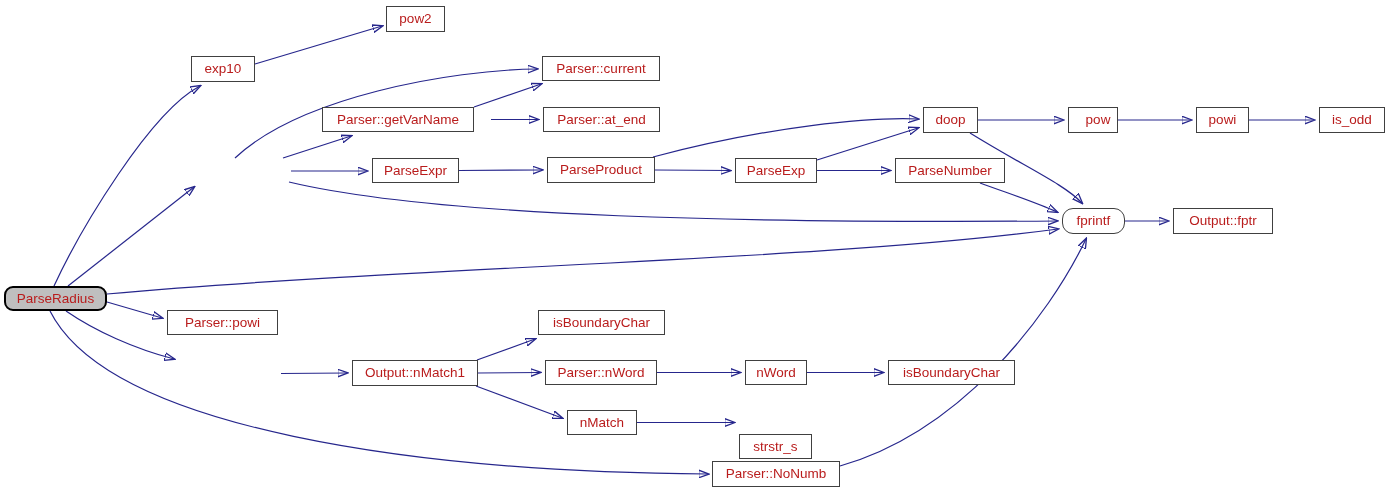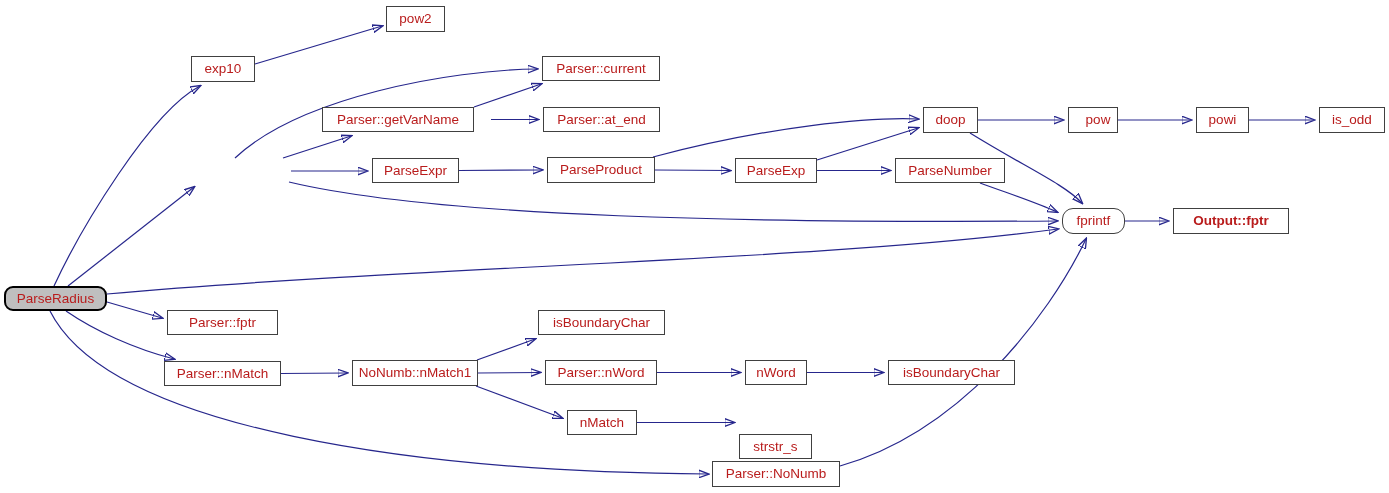--- a/index.html
+++ b/index.html
@@ -74,24 +74,23 @@
   <div class="node" style="left:543px; top:107px; width:117px; height:25px;">Parser::at_end</div>
   <div class="node" style="left:372px; top:158px; width:87px;  height:25px;">ParseExpr</div>
   <div class="node" style="left:547px; top:157px; width:108px; height:26px;">ParseProduct</div>
   <div class="node" style="left:735px; top:158px; width:82px;  height:25px;">ParseExp</div>
   <div class="node" style="left:923px; top:107px; width:55px;  height:26px;">doop</div>
   <div class="node" style="left:895px; top:158px; width:110px; height:25px;">ParseNumber</div>
   <div class="node" style="left:1068px;top:107px; width:50px;  height:26px;padding-left:10px;">pow</div>
   <div class="node" style="left:1196px;top:107px; width:53px;  height:26px;">powi</div>
   <div class="node" style="left:1319px;top:107px; width:66px;  height:26px;">is_odd</div>
   <div class="node" style="left:1062px;top:208px; width:63px;  height:26px;border-radius:11px;">fprintf</div>
-  <div class="node" style="left:1173px;top:208px; width:116px;  height:26px;font-weight:bold;">Output::fptr</div>
-  <div class="node" style="left:167px; top:310px; width:111px; height:25px;">Parser::fptr</div>
-  <div class="node" style="left:164px; top:361px; width:117px; height:25px;">Parser::nMatch</div>
-  <div class="node" style="left:352px; top:360px; width:126px; height:26px;">NoNumb::nMatch1</div>
+  <div class="node" style="left:1173px;top:208px; width:100px;  height:26px;">Output::fptr</div>
+  <div class="node" style="left:167px; top:310px; width:111px; height:25px;">Parser::powi</div>
+  <div class="node" style="left:352px; top:360px; width:126px; height:26px;">Output::nMatch1</div>
   <div class="node" style="left:538px; top:310px; width:127px; height:25px;">isBoundaryChar</div>
   <div class="node" style="left:545px; top:360px; width:112px; height:25px;">Parser::nWord</div>
   <div class="node" style="left:745px; top:360px; width:62px;  height:25px;">nWord</div>
   <div class="node" style="left:888px; top:360px; width:127px; height:25px;">isBoundaryChar</div>
   <div class="node" style="left:567px; top:410px; width:70px;  height:25px;">nMatch</div>
   <div class="node" style="left:739px; top:410px; width:73px;  height:25px;margin-top:24px;">strstr_s</div>
   <div class="node" style="left:712px; top:461px; width:128px; height:26px;">Parser::NoNumb</div>
 
 </div>
 

